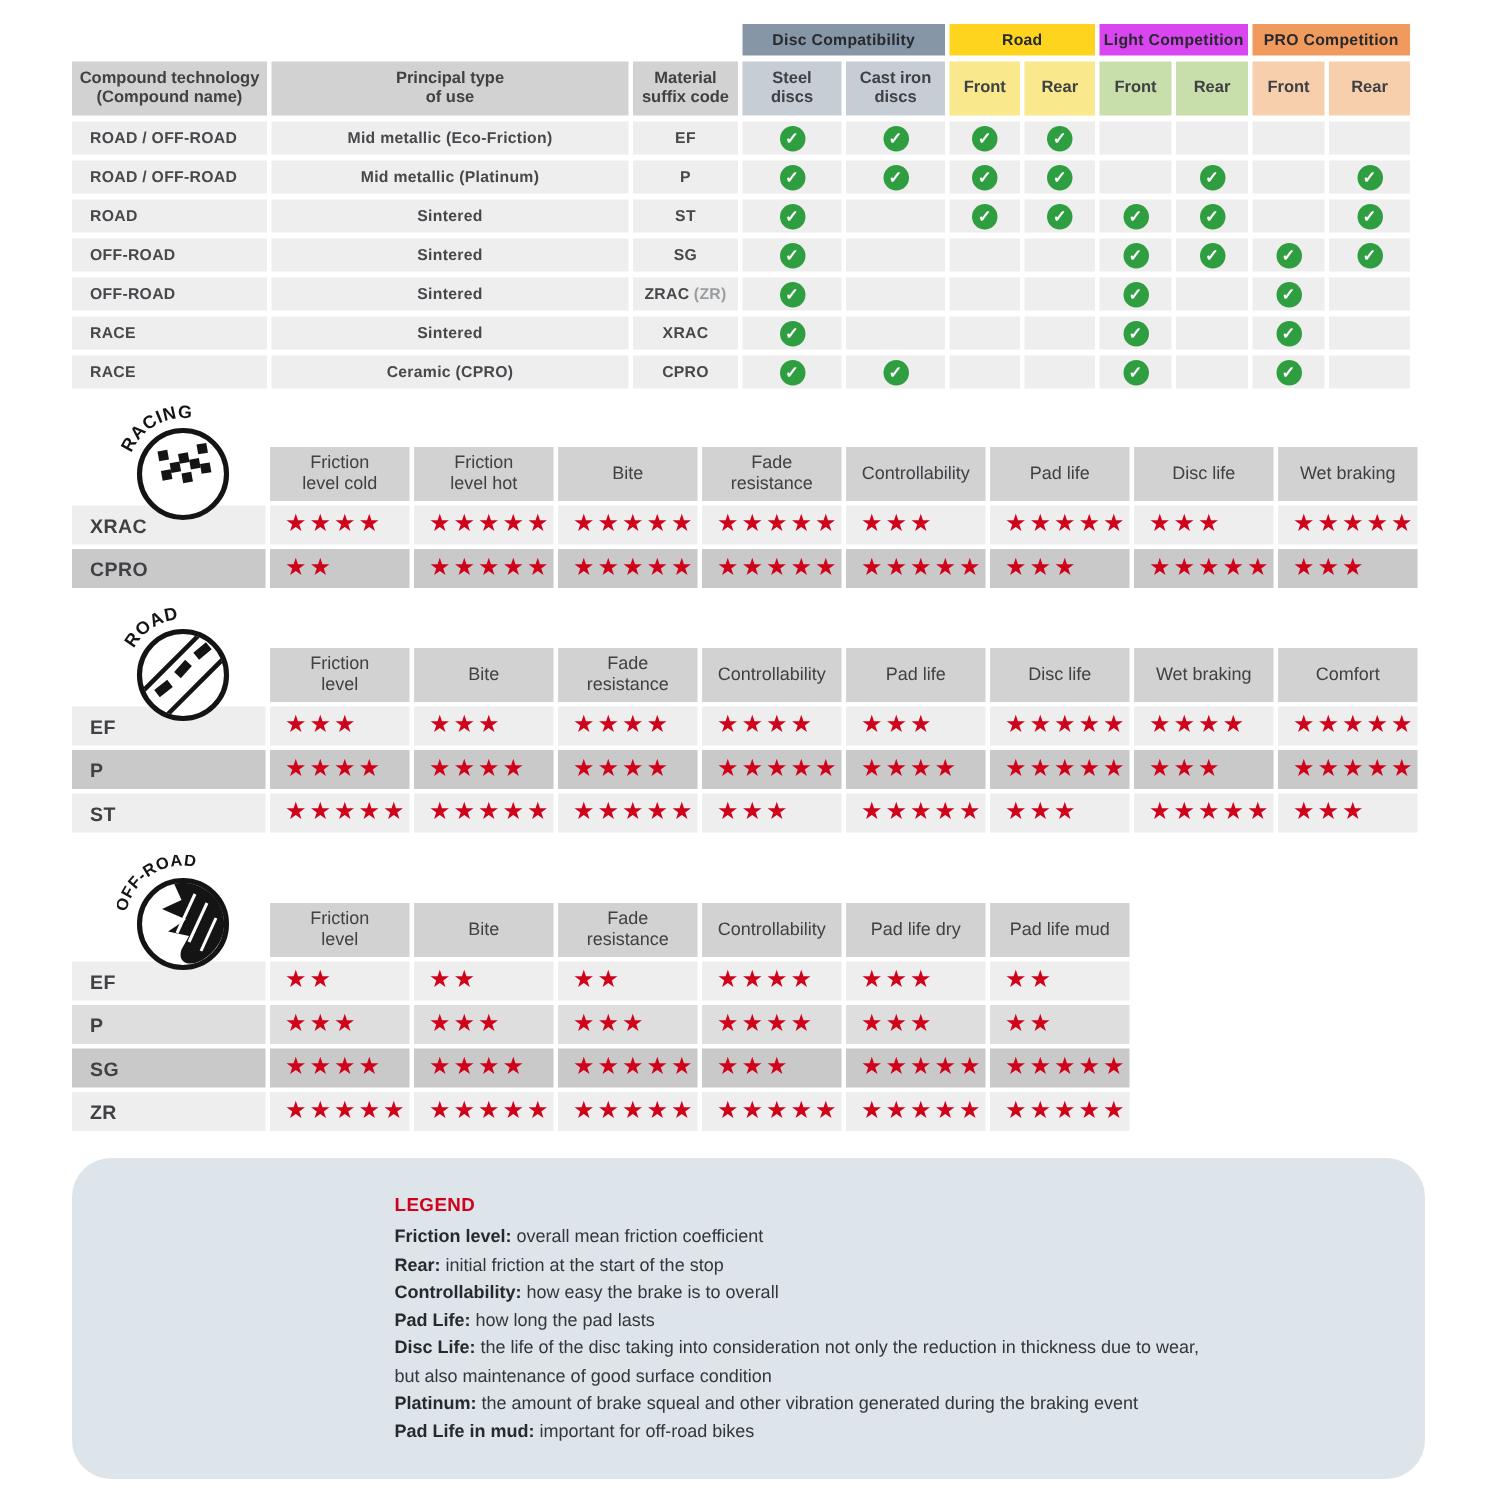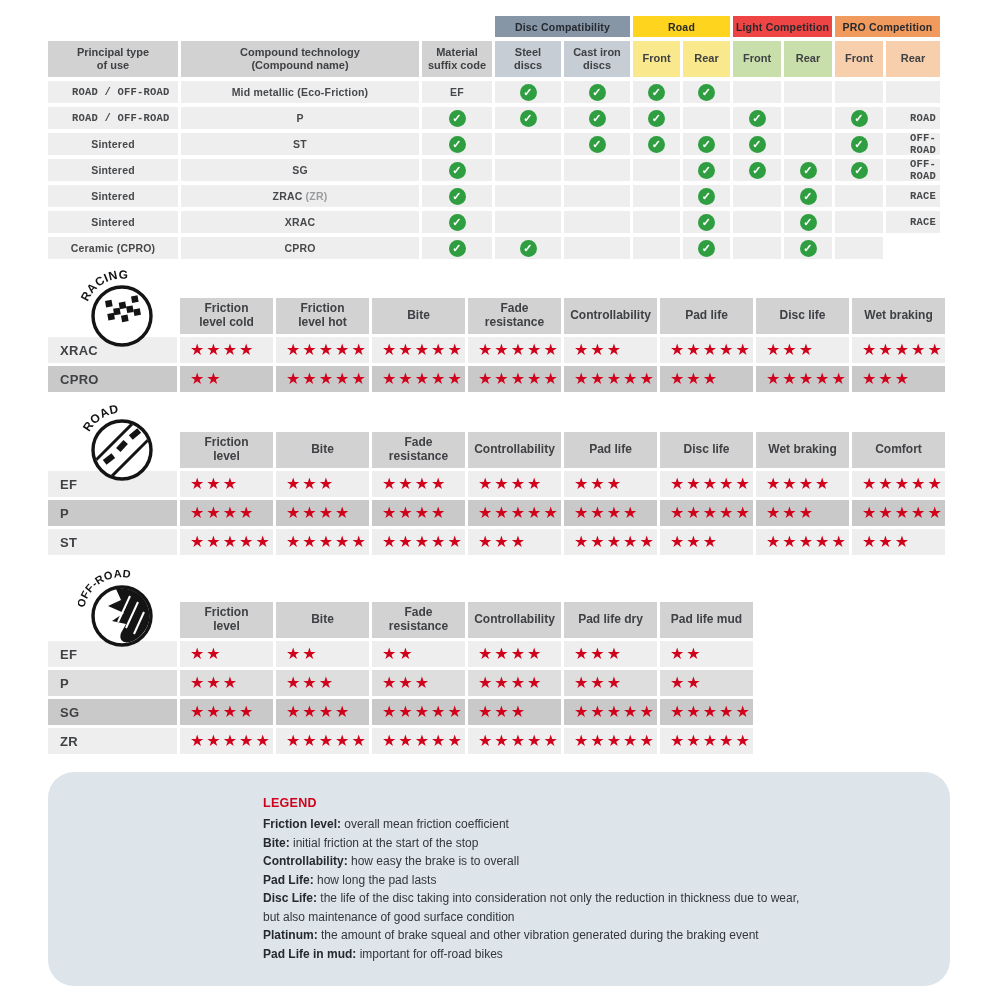--- a/index.html
+++ b/index.html
@@ -22,38 +22,38 @@
   .compat-grid .gh.spacer { background:transparent; }
   .compat-grid .h {
     height:36px; display:flex; align-items:center; justify-content:center;
     background:#d2d2d2; font-size:11px; font-weight:700; line-height:1.2;
     text-align:center; white-space:pre-line; color:#3f4144;
   }
   .compat-grid .c {
     height:22px; background:#eeeeee; display:flex; align-items:center; justify-content:center;
     font-size:10.5px; font-weight:700; color:#46484b; letter-spacing:0.2px;
   }
-  .compat-grid .c.left { justify-content:flex-start; padding-left:24px;font-family:Liberation Mono, monospace; }
+  .compat-grid .c.left { justify-content:flex-start; padding-left:12px; }
   .suffix .note { color:#9a9da0; font-weight:700; margin-left:3px; }
   .check {
     width:17px; height:17px; border-radius:50%; background:#2f9e41;
     color:#fff; font-size:11px; font-weight:700; display:flex; align-items:center; justify-content:center;
   }
   
   .rating { position:absolute; left:48px; width:902px; }
   #section-racing { top:270px; }
   #section-road   { top:404px; }
   #section-offroad{ top:570px; }
   .section-icon { position:absolute; left:30px; top:0; width:84px; height:84px; }
   .rating-grid { display:grid; column-gap:3px; row-gap:3px; }
   #grid-racing, #grid-road { margin-top:28px; }
   #grid-offroad { margin-top:32px; }
   .rating-grid .rh {
     height:36px; background:#d2d2d2; display:flex; align-items:center; justify-content:center;
-    font-size:12px; font-weight:700; line-height:1.15; text-align:center; white-space:pre-line; color:#3f4144;
+    font-size:12px; font-weight:400; line-height:1.15; text-align:center; white-space:pre-line; color:#3f4144;
   }
   .rating-grid .rh.spacer { background:transparent; }
   .rating-grid .rl {
     height:26px; display:flex; align-items:center; padding-left:12px;
     font-size:13px; font-weight:700; color:#3f4144; letter-spacing:0.3px;
   }
   .rating-grid .rs { height:26px; display:flex; align-items:center; padding-left:10px; }
   .stars { color:#d0021b; font-size:16px; letter-spacing:2px; line-height:1; white-space:nowrap; }
   
   .legend-box { position:absolute; left:48px; top:772px; width:902px; height:214px; background:#dde4ea;border-radius:26px; }
@@ -65,26 +65,26 @@
 </head>
 <body>
 
 <div class="page">
 
   <section class="compat">
     <div class="compat-grid" id="compat-grid">
         <div class="gh spacer" style="grid-column: 1 / span 3;"></div>
         <div class="gh" style="grid-column: span 2; background: rgb(134, 150, 167);">Disc Compatibility</div>
         <div class="gh" style="grid-column: span 2; background: rgb(255, 212, 30);">Road</div>
-        <div class="gh" style="grid-column: span 2; background: #ef4444;">Light Competition</div>
+        <div class="gh" style="grid-column: span 2; background: #d946ef;">Light Competition</div>
         <div class="gh" style="grid-column: span 2; background: rgb(241, 154, 94);">PRO Competition</div>
+        <div class="h">Compound technology
+(Compound name)</div>
         <div class="h">Principal type
 of use</div>
-        <div class="h">Compound technology
-(Compound name)</div>
         <div class="h">Material
 suffix code</div>
         <div class="h" style="background: rgb(198, 205, 212);">Steel
 discs</div>
         <div class="h" style="background: rgb(198, 205, 212);">Cast iron
 discs</div>
         <div class="h" style="background: rgb(249, 232, 140);">Front</div>
         <div class="h" style="background: rgb(249, 232, 140);">Rear</div>
         <div class="h" style="background: rgb(201, 223, 171);">Front</div>
         <div class="h" style="background: rgb(201, 223, 171);">Rear</div>
@@ -105,20 +105,21 @@
           <span class="check">✓</span>
         </div>
         <div class="c">
           <span class="check">✓</span>
         </div>
         <div class="c"></div>
         <div class="c"></div>
         <div class="c"></div>
         <div class="c"></div>
         <div class="c left">ROAD / OFF-ROAD</div>
+        <div class="c">Mid metallic (Platinum)</div>
         <div class="c suffix">
           <span>P</span>
         </div>
         <div class="c">
           <span class="check">✓</span>
         </div>
         <div class="c">
           <span class="check">✓</span>
         </div>
         <div class="c">
@@ -558,21 +559,21 @@
           <span class="stars">★★★★★</span>
         </div>
       </div>
   </section>
 
   <section class="legend-box">
     <div class="legend-inner">
       <div class="legend-title">LEGEND</div>
       <div id="legend-items">
           <div class="legend-line"><b>Friction level: </b><span>overall mean friction coefficient</span></div>
-          <div class="legend-line"><b>Bite: </b><span>initial friction at the start of the stop</span></div>
+          <div class="legend-line"><b>Rear: </b><span>initial friction at the start of the stop</span></div>
           <div class="legend-line"><b>Controllability: </b><span>how easy the brake is to overall</span></div>
           <div class="legend-line"><b>Pad Life: </b><span>how long the pad lasts</span></div>
           <div class="legend-line"><b>Disc Life: </b><span>the life of the disc taking into consideration not only the reduction in thickness due to wear,
 but also maintenance of good surface condition</span></div>
           <div class="legend-line"><b>Platinum: </b><span>the amount of brake squeal and other vibration generated during the braking event</span></div>
           <div class="legend-line"><b>Pad Life in mud: </b><span>important for off-road bikes</span></div>
         </div>
     </div>
   </section>
 

